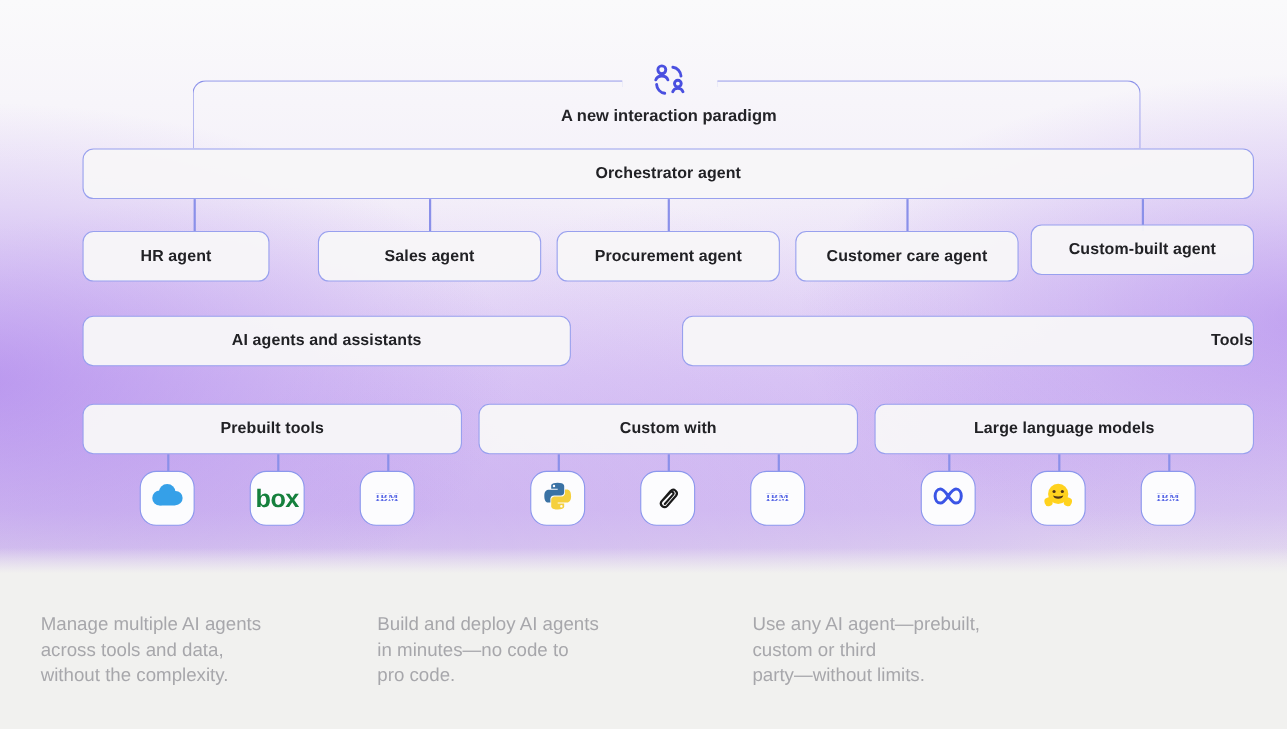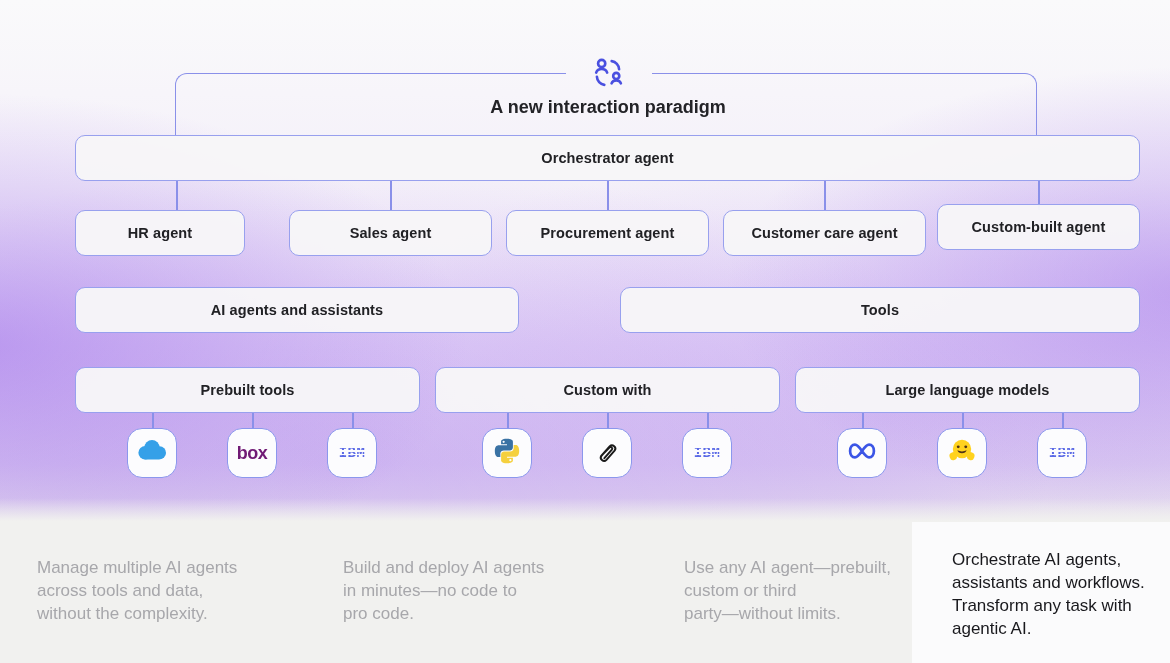--- a/index.html
+++ b/index.html
@@ -33,35 +33,35 @@
   .bracket-r {
     position:absolute; left:652px; top:73px; width:385px; height:62px;
     border-top:1.5px solid #8a90e9; border-right:1.5px solid #8a90e9;
     border-top-right-radius:12px;
   }
   .vline { position:absolute; width:1.5px; background:#8a90e9; }
   .drop { top:181px; height:29px; }
   .tdrop { top:413px; height:16px; }
   .title {
     position:absolute; left:358px; top:97px; width:500px;
-    text-align:center; font-weight:bold; font-size:18px; color:#232327;
+    text-align:center; font-weight:bold; font-size:15px; color:#232327;
   }
   .hicon { position:absolute; left:589px; top:54px; }
   .tile {
     position:absolute; top:428px; width:50px; height:50px;
     background:#fcfcfe; border:1.5px solid #8b97ed; border-radius:15px;
     display:flex; align-items:center; justify-content:center;
   }
   .box-logo {
-    font-weight:bold; font-size:18px; letter-spacing:-0.5px; color:#701a75;
+    font-weight:bold; font-size:23px; letter-spacing:-0.5px; color:#15803d;
     font-family:"Liberation Sans", sans-serif;
   }
   .ibm-logo {
-    position:relative; font-family:Liberation Mono, monospace;
-    font-weight:bold; font-size:14px; letter-spacing:0.5px; color:#5b6ae6;
+    position:relative; font-family:Liberation Serif, serif;
+    font-weight:bold; font-size:10px; letter-spacing:0.5px; color:#5b6ae6;
     line-height:1;
   }
   .ibm-logo::after {
     content:""; position:absolute; inset:-1px 0;
     background:repeating-linear-gradient(180deg, transparent 0 2.1px, #fcfcfe 2.1px 3.4px);
   }
   .note {
     position:absolute; top:556px; width:285px;
     font-size:17px; line-height:23px; color:#a7a7ab; white-space:pre-line;
   }
@@ -118,21 +118,21 @@
   <div class="box" style="left:723px; top:210px; width:203px;">
     <span>Customer care agent</span>
     </div>
   <div class="box" style="left:937px; top:204px; width:203px;">
     <span>Custom-built agent</span>
     </div>
 
   <div class="box" style="left:75px;  top:287px; width:444px;">
     <span>AI agents and assistants</span>
     </div>
-  <div class="box" style="left:620px; top:287px; width:520px;">
+  <div class="box" style="left:620px; top:287px; width:520px;justify-content:flex-end;">
     <span>Tools</span>
     </div>
 
   <div class="box" style="left:75px;  top:367px; width:345px;">
     <span>Prebuilt tools</span>
     </div>
   <div class="box" style="left:435px; top:367px; width:345px;">
     <span>Custom with</span>
     </div>
   <div class="box" style="left:795px; top:367px; width:345px;">
@@ -213,20 +213,14 @@
   <div class="note" style="left:37px;">Manage multiple AI agents
 across tools and data,
 without the complexity.</div>
   <div class="note" style="left:343px;">Build and deploy AI agents
 in minutes—no code to
 pro code.</div>
   <div class="note" style="left:648px;margin-left:36px;">Use any AI agent—prebuilt,
 custom or third
 party—without limits.</div>
 
-  <div class="card">
-    <div class="card-text">Orchestrate AI agents,
-assistants and workflows.
-Transform any task with
-agentic AI.</div>
-  </div>
 
 </div>
 
 </body></html>

